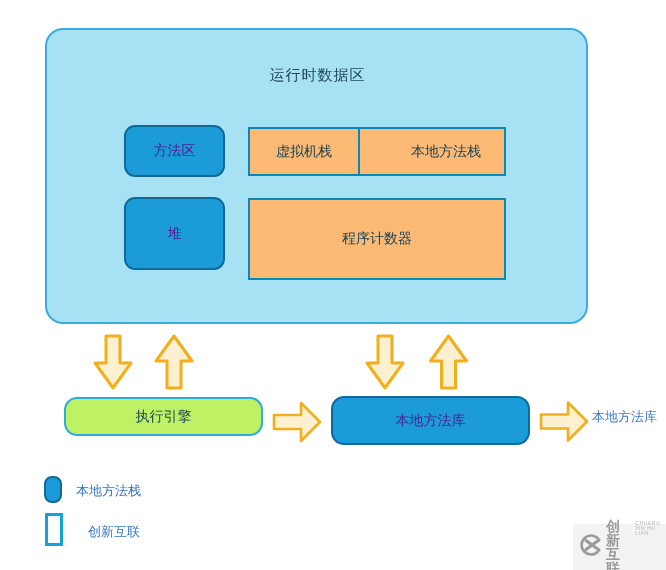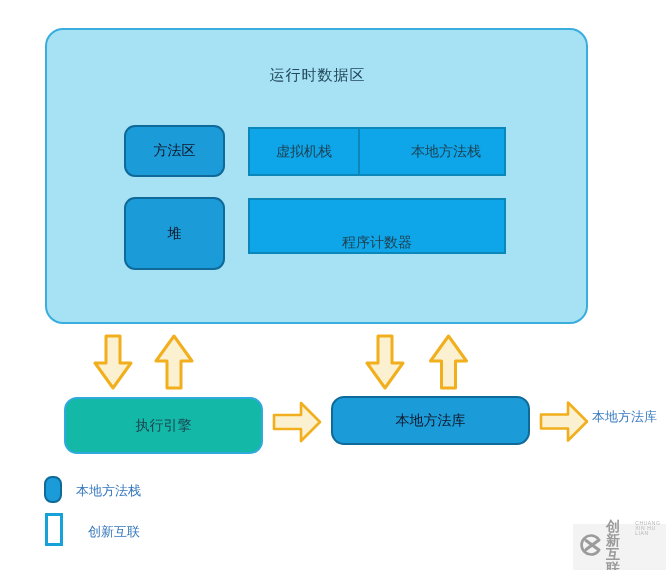--- a/index.html
+++ b/index.html
@@ -14,38 +14,38 @@
     background:#A7E2F4;border:2px solid #39ADDE;border-radius:18px;
     box-sizing:border-box;
   }
   .runtime-title{
     left:45px;top:66px;width:545px;text-align:center;
     font-size:15px;color:#22485C;letter-spacing:1px;
   }
   .darkbox{
     background:#1B9BD7;border:2px solid #0F6A9A;border-radius:11px;
     box-sizing:border-box;display:flex;align-items:center;justify-content:center;
-    font-size:14px;color:#0f172a;
+    font-size:14px;color:#4c1d95;
   }
   .method-area{left:124px;top:125px;width:101px;height:52px;}
   .heap{left:124px;top:197px;width:101px;height:73px;}
   .whitebox{
-    background:#0ea5e9;border:2px solid #0B87BA;box-sizing:border-box;
+    background:#fdba74;border:2px solid #0B87BA;box-sizing:border-box;
     display:flex;align-items:stretch;font-size:14px;color:#1D4353;
   }
   .stacks{left:248px;top:127px;width:258px;height:49px;}
   .stack-cell{
     flex:1;display:flex;align-items:center;justify-content:center;
   }
   .stack-cell + .stack-cell{border-left:2px solid #0B87BA;flex:1.07;padding-left:28px;}
-  .pc{left:248px;top:198px;width:258px;height:56px;align-items:flex-end;justify-content:center;}
+  .pc{left:248px;top:198px;width:258px;height:82px;align-items:center;justify-content:center;}
   
   .exec{
-    left:64px;top:397px;width:199px;height:57px;
-    background:#14b8a6;border:2.5px solid #2FAADC;border-radius:13px;
+    left:64px;top:397px;width:199px;height:39px;
+    background:#bef264;border:2.5px solid #2FAADC;border-radius:13px;
     box-sizing:border-box;display:flex;align-items:center;justify-content:center;
     font-size:14px;color:#1D4353;
   }
   .native-lib{
     left:331px;top:396px;width:199px;height:49px;border-radius:13px;
   }
   .native-lib-out{
     left:592px;top:408px;font-size:13px;color:#3A7CC2;white-space:nowrap;
   }
   

